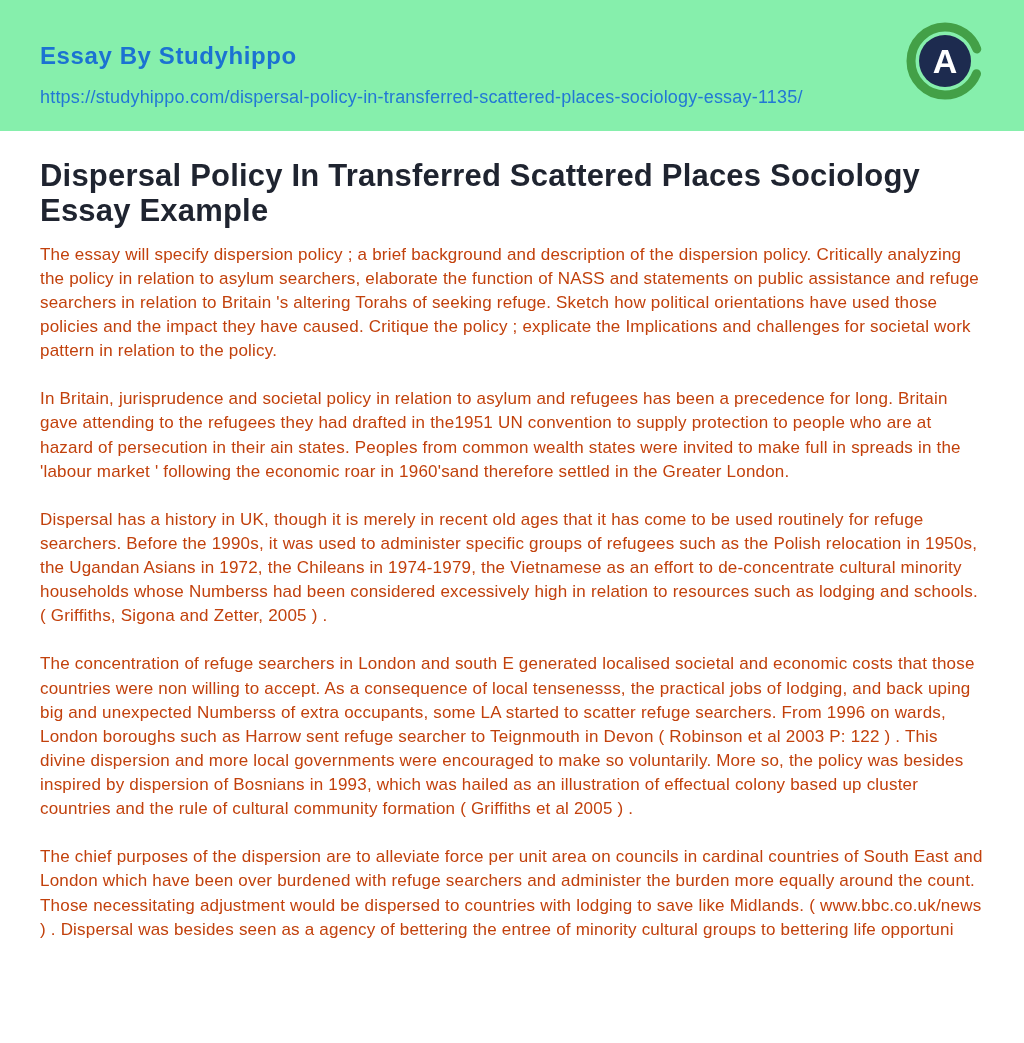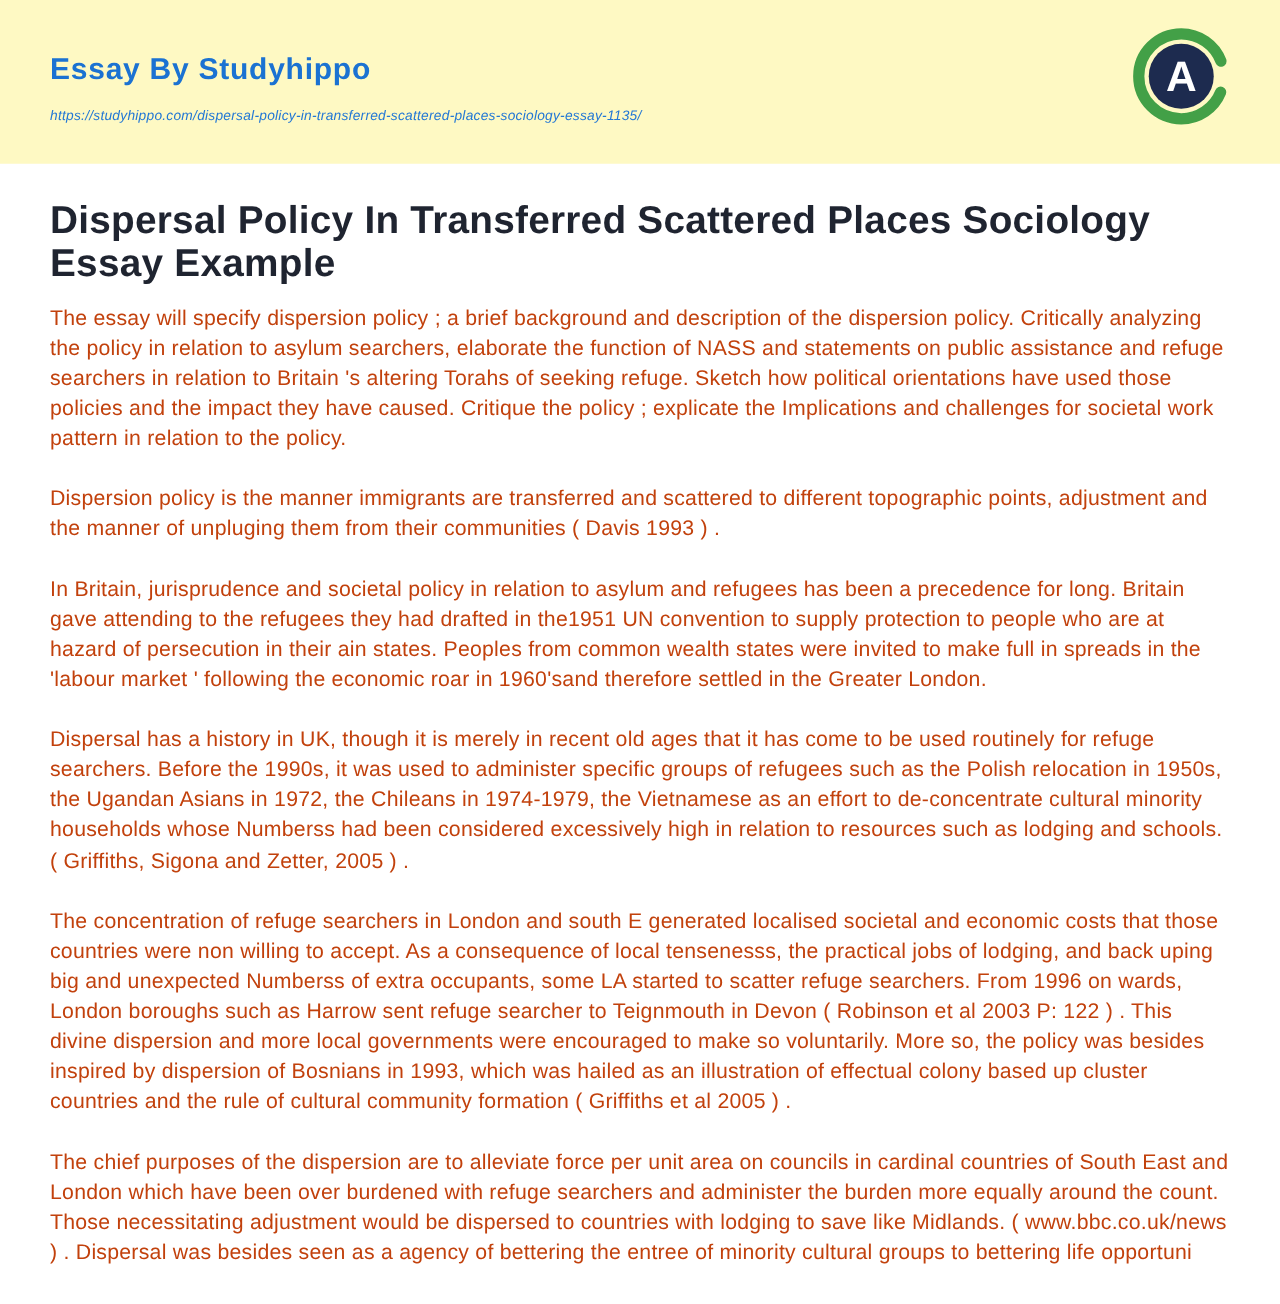--- a/index.html
+++ b/index.html
@@ -8,43 +8,42 @@
     font-family: "Liberation Sans", sans-serif;
     background: #ffffff;
     color: #3d424e;
   }
   .page {
     width: 1024px;
     min-height: 1043px;
     background: #ffffff;
   }
   .header {
-    background: #fef9c3;
+    background: #86efac;
     height: 131px;
     padding: 42px 40px 0 40px;
     position: relative;
   }
   .site-title {
     display: inline-block;
     color: #1b72d2;
     font-size: 24px;
     font-weight: bold;
     letter-spacing: 0.6px;
     text-decoration: none;
     cursor: pointer;
   }
   .site-url {
     display: block;
     color: #2277d5;
-    font-size: 11px;
+    font-size: 18px;
     margin-top: 17px;
     letter-spacing: 0.2px;
     text-decoration: none;
     cursor: pointer;
-    font-style: italic;
   }
   .logo {
     position: absolute;
     top: 20px;
     right: 38px;
     width: 82px;
     height: 82px;
   }
   .main {
     padding: 27px 40px 20px 40px;
@@ -81,21 +80,20 @@
       <circle cx="41" cy="41" r="26" fill="#1d2b4f"></circle>
       <text x="41" y="53" text-anchor="middle" font-size="34" font-weight="bold" fill="#ffffff" font-family="Liberation Sans, sans-serif">A</text>
     </svg>
   </header>
 
   <main class="main">
     <h1 class="article-title">Dispersal Policy In Transferred Scattered Places Sociology Essay Example</h1>
 
     <div class="essay" id="essay-body">
         <p>The essay will specify dispersion policy ; a brief background and description of the dispersion policy. Critically analyzing the policy in relation to asylum searchers, elaborate the function of NASS and statements on public assistance and refuge searchers in relation to Britain 's altering Torahs of seeking refuge. Sketch how political orientations have used those policies and the impact they have caused. Critique the policy ; explicate the Implications and challenges for societal work pattern in relation to the policy.</p>
-        <p>Dispersion policy is the manner immigrants are transferred and scattered to different topographic points, adjustment and the manner of unpluging them from their communities ( Davis 1993 ) .</p>
         <p>In Britain, jurisprudence and societal policy in relation to asylum and refugees has been a precedence for long. Britain gave attending to the refugees they had drafted in the1951 UN convention to supply protection to people who are at hazard of persecution in their ain states. Peoples from common wealth states were invited to make full in spreads in the 'labour market ' following the economic roar in 1960'sand therefore settled in the Greater London.</p>
         <p>Dispersal has a history in UK, though it is merely in recent old ages that it has come to be used routinely for refuge searchers. Before the 1990s, it was used to administer specific groups of refugees such as the Polish relocation in 1950s, the Ugandan Asians in 1972, the Chileans in 1974-1979, the Vietnamese as an effort to de-concentrate cultural minority households whose Numberss had been considered excessively high in relation to resources such as lodging and schools. ( Griffiths, Sigona and Zetter, 2005 ) .</p>
         <p>The concentration of refuge searchers in London and south E generated localised societal and economic costs that those countries were non willing to accept. As a consequence of local tensenesss, the practical jobs of lodging, and back uping big and unexpected Numberss of extra occupants, some LA started to scatter refuge searchers. From 1996 on wards, London boroughs such as Harrow sent refuge searcher to Teignmouth in Devon ( Robinson et al 2003 P: 122 ) . This divine dispersion and more local governments were encouraged to make so voluntarily. More so, the policy was besides inspired by dispersion of Bosnians in 1993, which was hailed as an illustration of effectual colony based up cluster countries and the rule of cultural community formation ( Griffiths et al 2005 ) .</p>
         <p>The chief purposes of the dispersion are to alleviate force per unit area on councils in cardinal countries of South East and London which have been over burdened with refuge searchers and administer the burden more equally around the count. Those necessitating adjustment would be dispersed to countries with lodging to save like Midlands. ( www.bbc.co.uk/news ) . Dispersal was besides seen as a agency of bettering the entree of minority cultural groups to bettering life opportuni</p>
       </div>
   </main>
 
 </div>
 
 </body></html>

